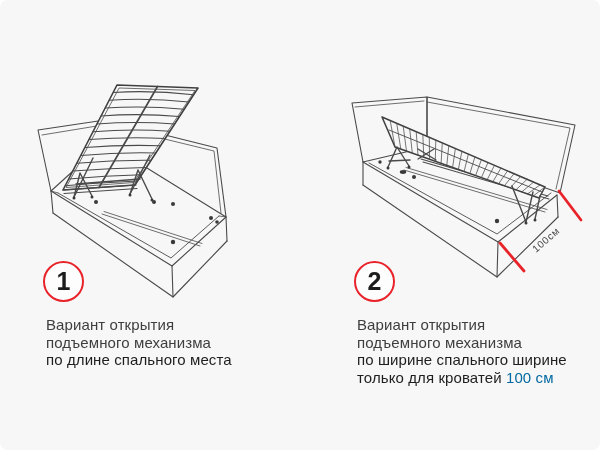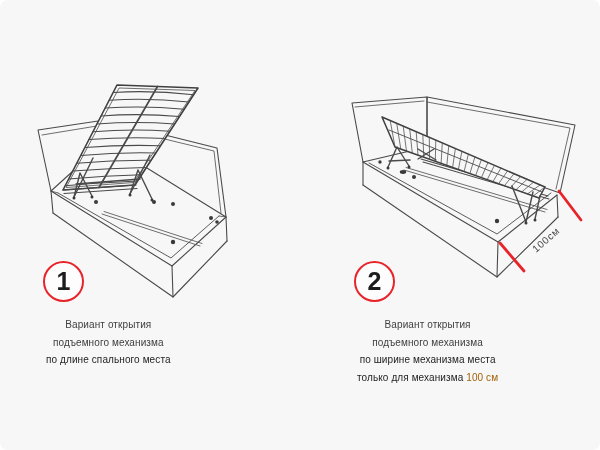--- a/index.html
+++ b/index.html
@@ -10,25 +10,25 @@
   }
   svg{position:absolute;left:0;top:0;}
   .num-circle{
     position:absolute;width:37px;height:37px;border:2.5px solid #e8232a;
     border-radius:50%;background:#fdfdfd;display:flex;align-items:center;justify-content:center;
   }
   .num-circle span{
     font-size:25px;font-weight:600;color:#1c1c1c;line-height:1;
   }
   .caption{
-    position:absolute;font-size:10px;line-height:17.5px;letter-spacing:.1px;color:#3e3e3e;text-align:center;
+    position:absolute;font-size:15px;line-height:17.5px;letter-spacing:.1px;color:#3e3e3e;
   }
   .caption .reg{font-weight:400;}
   .caption .bold{font-weight:400;color:#1e1e1e;}
-  .caption .red{color:#a16207;}
+  .caption .red{color:#0369a1;}
   .caption div{white-space:nowrap;}
 </style>
 </head>
 <body>
 
 <div class="canvas">
 
   <svg width="600" height="450" viewBox="0 0 600 450">
 
     <g fill="none" stroke="#4a4a4a" stroke-width="1.1" stroke-linejoin="round" stroke-linecap="round">
@@ -182,17 +182,17 @@
 
   <div class="caption" style="left:46px;top:316px;">
     <div class="reg">Вариант открытия</div>
     <div class="reg">подъемного механизма</div>
     <div class="bold">по длине спального места</div>
   </div>
 
   <div class="caption" style="left:357px;top:316px;">
     <div class="reg">Вариант открытия</div>
     <div class="reg">подъемного механизма</div>
-    <div class="bold">по ширине механизма места</div>
-    <div class="bold"><span>только для механизма </span><span class="red">100 см</span></div>
+    <div class="bold">по ширине спального ширине</div>
+    <div class="bold"><span>только для кроватей </span><span class="red">100 см</span></div>
   </div>
 
 </div>
 
 </body></html>

